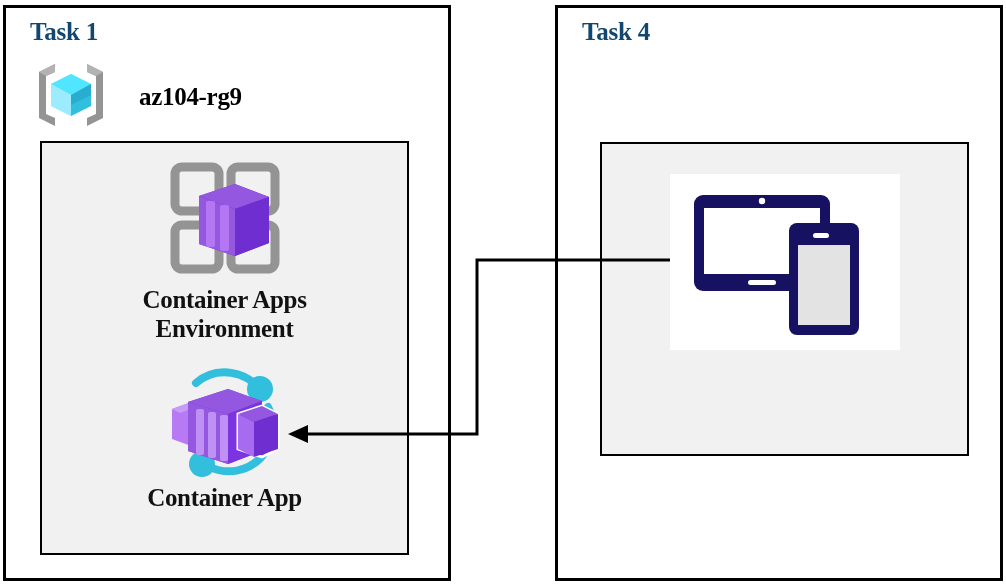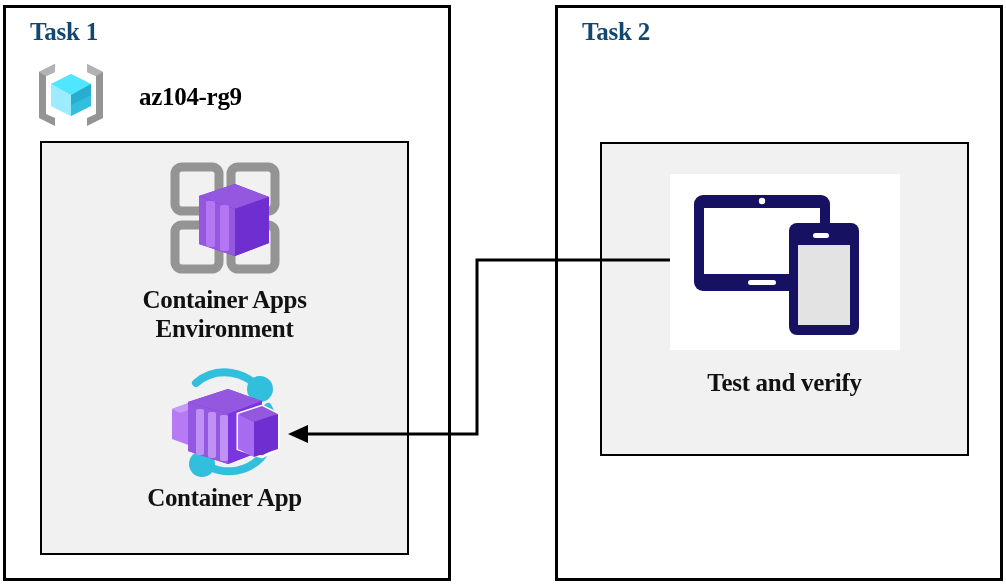--- a/index.html
+++ b/index.html
@@ -205,39 +205,38 @@
           </svg>
         </span>
       </div>
       <div class="res-label">Container App</div>
     </div>
 
   </div>
 
   <div id="task2-box" class="task-box"></div>
 
-  <div id="task2-title" class="task-title">Task 2</div>
+  <div id="task2-title" class="task-title">Task 4</div>
 
   <div id="task2-panel" class="panel">
     <div id="device-plate">
       <span>
         <svg width="190" height="150" viewBox="0 0 190 150">
 
           <rect x="4" y="10" width="136" height="96" rx="9" fill="#161160"></rect>
           <rect x="14" y="23" width="116" height="66" fill="#ffffff"></rect>
           <circle cx="72" cy="16" r="3.2" fill="#ffffff"></circle>
           <rect x="58" y="95" width="28" height="5" rx="2.5" fill="#ffffff"></rect>
 
           <rect x="99" y="38" width="70" height="112" rx="8" fill="#161160"></rect>
           <rect x="108" y="60" width="52" height="80" fill="#e3e3e3"></rect>
           <rect x="123" y="48" width="16" height="5" rx="2.5" fill="#ffffff"></rect>
         </svg>
       </span>
     </div>
-    <div id="device-label">Test and verify</div>
   </div>
 
   <svg id="connector">
     <polyline points="670,260 477,260 477,434 300,434" fill="none" stroke="#000000" stroke-width="3"></polyline>
     <polygon points="288,434 308,425 308,443" fill="#000000"></polygon>
   </svg>
 
 </div>
 
 </body></html>

